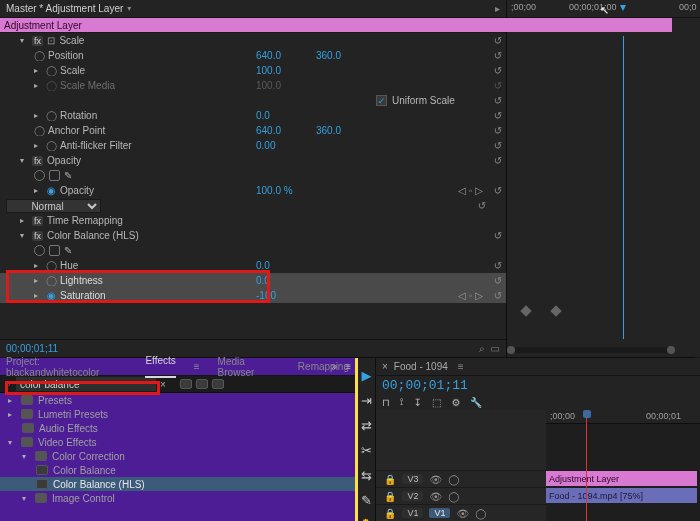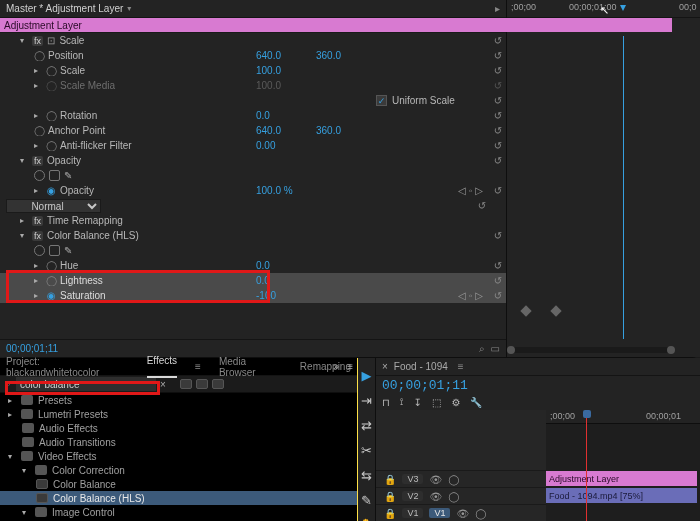--- a/index.html
+++ b/index.html
@@ -61,21 +61,21 @@
 .tl-body { flex: 1; position: relative; }
 .tl-scroll { position: absolute; bottom: 4px; left: 3px; right: 28px; height: 6px; background: #1a1a1a; border-radius: 3px; }
 .tl-scroll .thumb-l, .tl-scroll .thumb-r { position: absolute; top: -1px; width: 8px; height: 8px; background: #555; border-radius: 50%; cursor: pointer; }
 .tl-scroll .thumb-l { left: -3px; }
 .tl-scroll .thumb-r { right: -3px; }
 .tl-kf { position: absolute; width: 8px; height: 8px; background: #666; transform: rotate(45deg); top: 289px; cursor: pointer; }
 .tl-playline { position: absolute; left: 116px; top: 18px; bottom: 18px; border-left: 1px solid #36a0e0; }
 
 
 .bottom-area { display: flex; height: 163px; }
-.panel-left { width: 358px; border-right: 1px solid #fde047; background: #000000; display: flex; flex-direction: column; }
+.panel-left { width: 358px; border-right: 3px solid #fde047; background: #4c1d95; display: flex; flex-direction: column; }
 .panel-mid { width: 18px; background: #232323; border-right: 1px solid #0e0e0e; display: flex; flex-direction: column; align-items: center; gap: 10px; padding-top: 10px; }
 .panel-mid span { color: #c8c8c8; font-size: 13px; cursor: pointer; }
 .panel-right { flex: 1; background: #232323; display: flex; flex-direction: column; }
 
 
 .proj-tabs { display: flex; align-items: center; height: 18px; border-bottom: 1px solid #141414; padding: 0 6px; gap: 18px; position: relative; }
 .proj-tabs .tab { color: #888; cursor: pointer; }
 .proj-tabs .tab.active { color: #d8d8d8; border-bottom: 2px solid #d8d8d8; padding-bottom: 10px; }
 .proj-tabs .overflow { position: absolute; right: 18px; color: #aaa; cursor: pointer; }
 .proj-tabs .menu { position: absolute; right: 4px; color: #aaa; cursor: pointer; }
@@ -421,24 +421,20 @@
         </div>
       <div class="tree-row">
           <span class="tw">▸</span>
           <span class="fold"></span>
           <span>Lumetri Presets</span>
         </div>
       <div class="tree-row" style="padding-left:22px">
           <span class="fold"></span>
           <span>Audio Effects</span>
         </div>
-      <div class="tree-row" style="padding-left:22px">
-          <span class="fold"></span>
-          <span>Audio Transitions</span>
-        </div>
       <div class="tree-row">
           <span class="tw">▾</span>
           <span class="fold"></span>
           <span>Video Effects</span>
         </div>
       <div class="tree-row i1">
           <span class="tw">▾</span>
           <span class="fold"></span>
           <span>Color Correction</span>
         </div>

